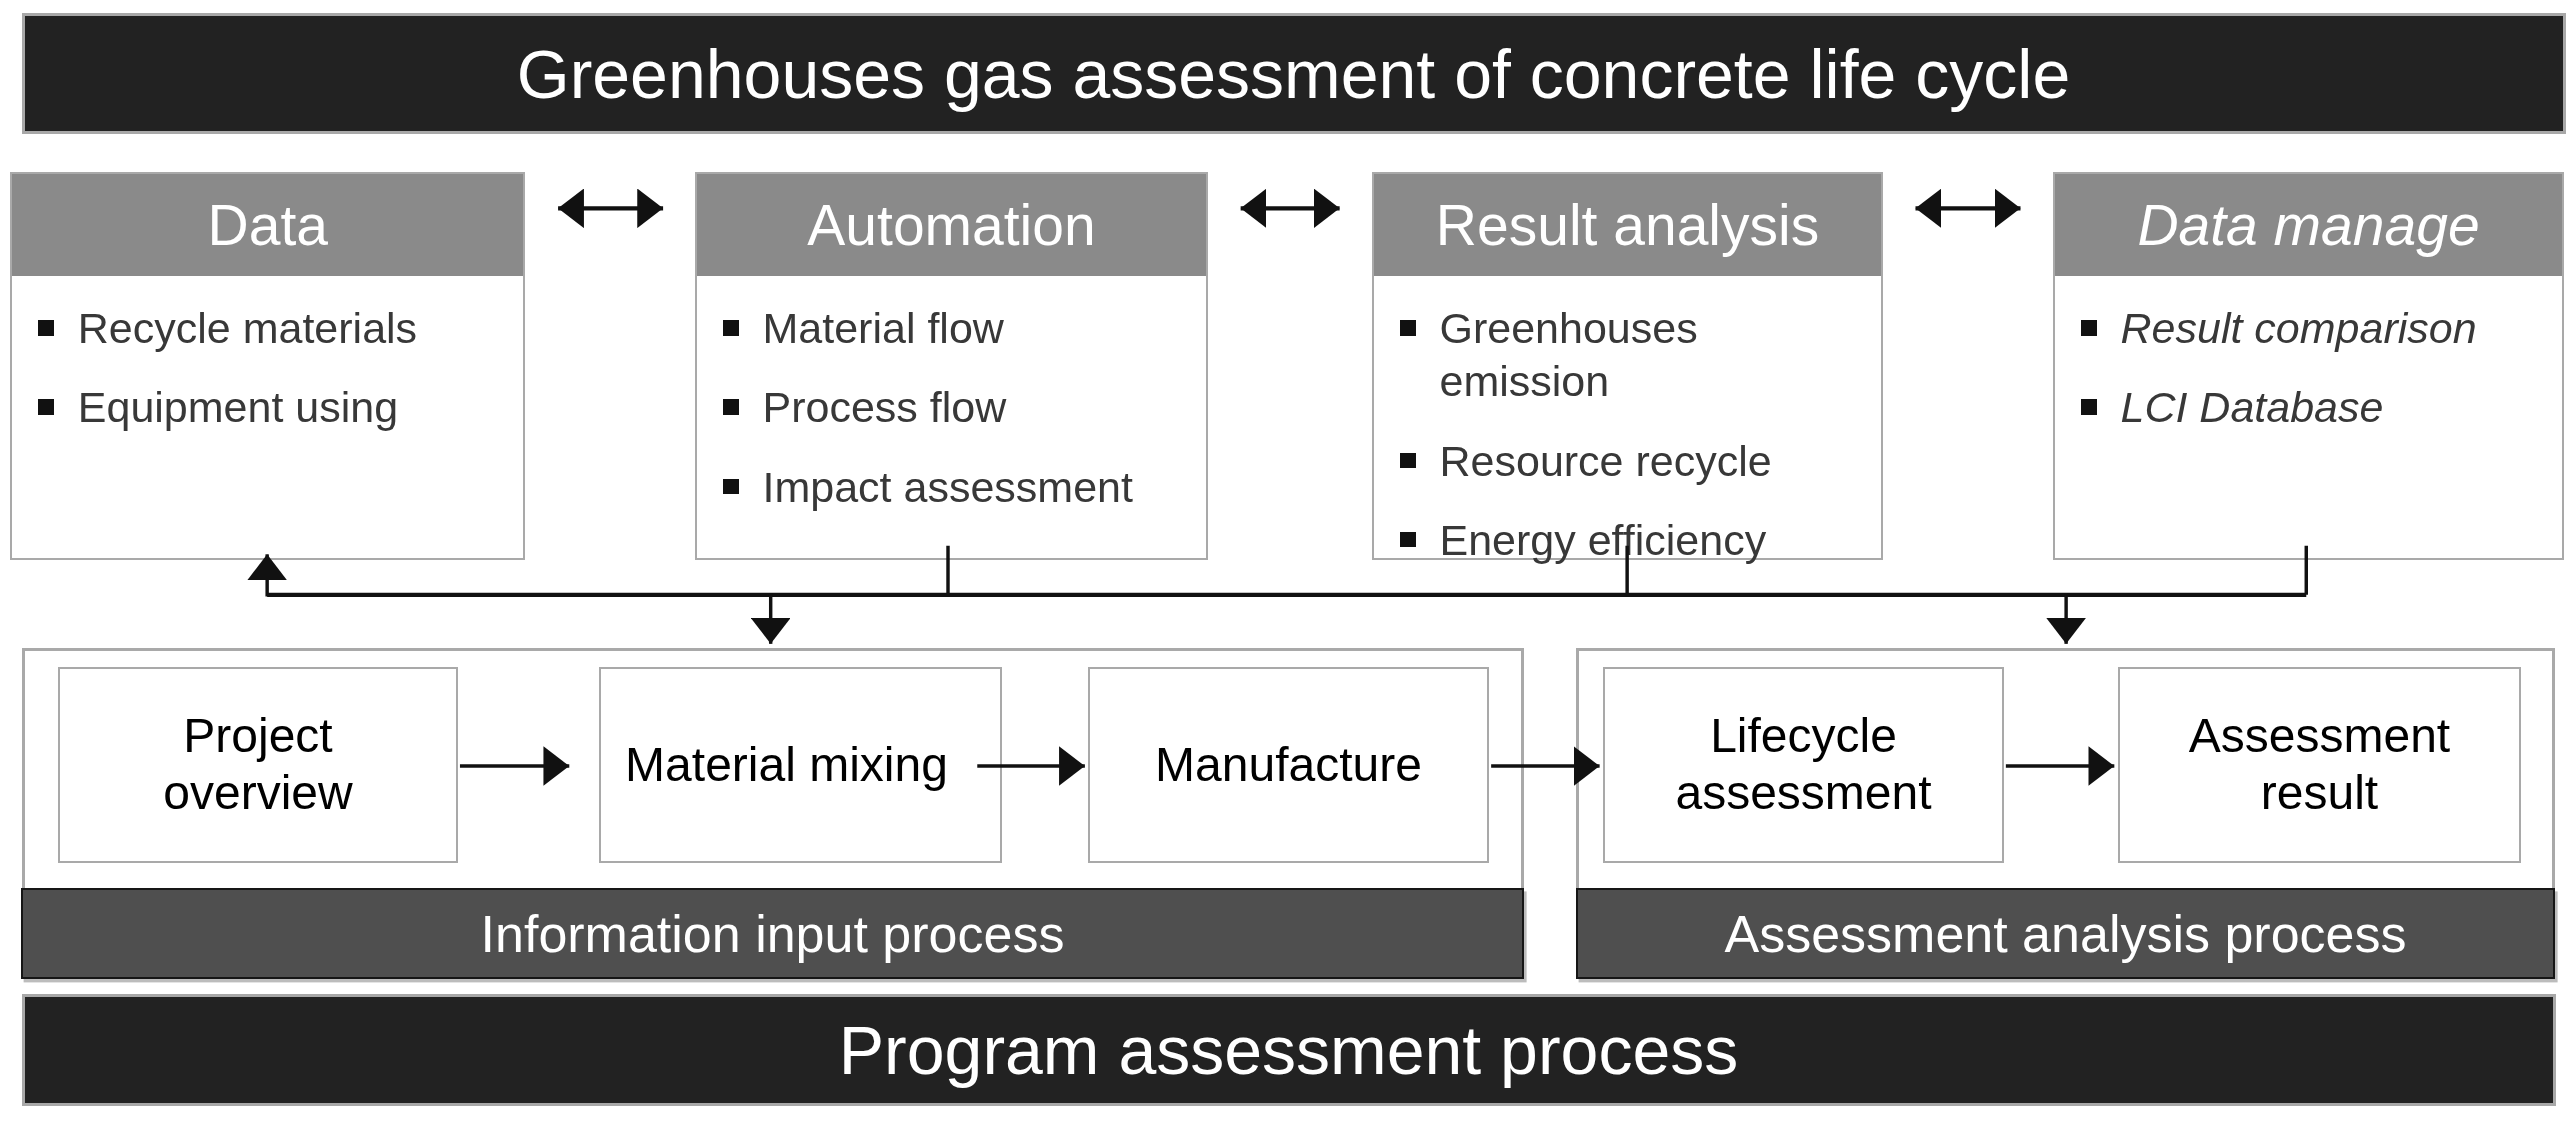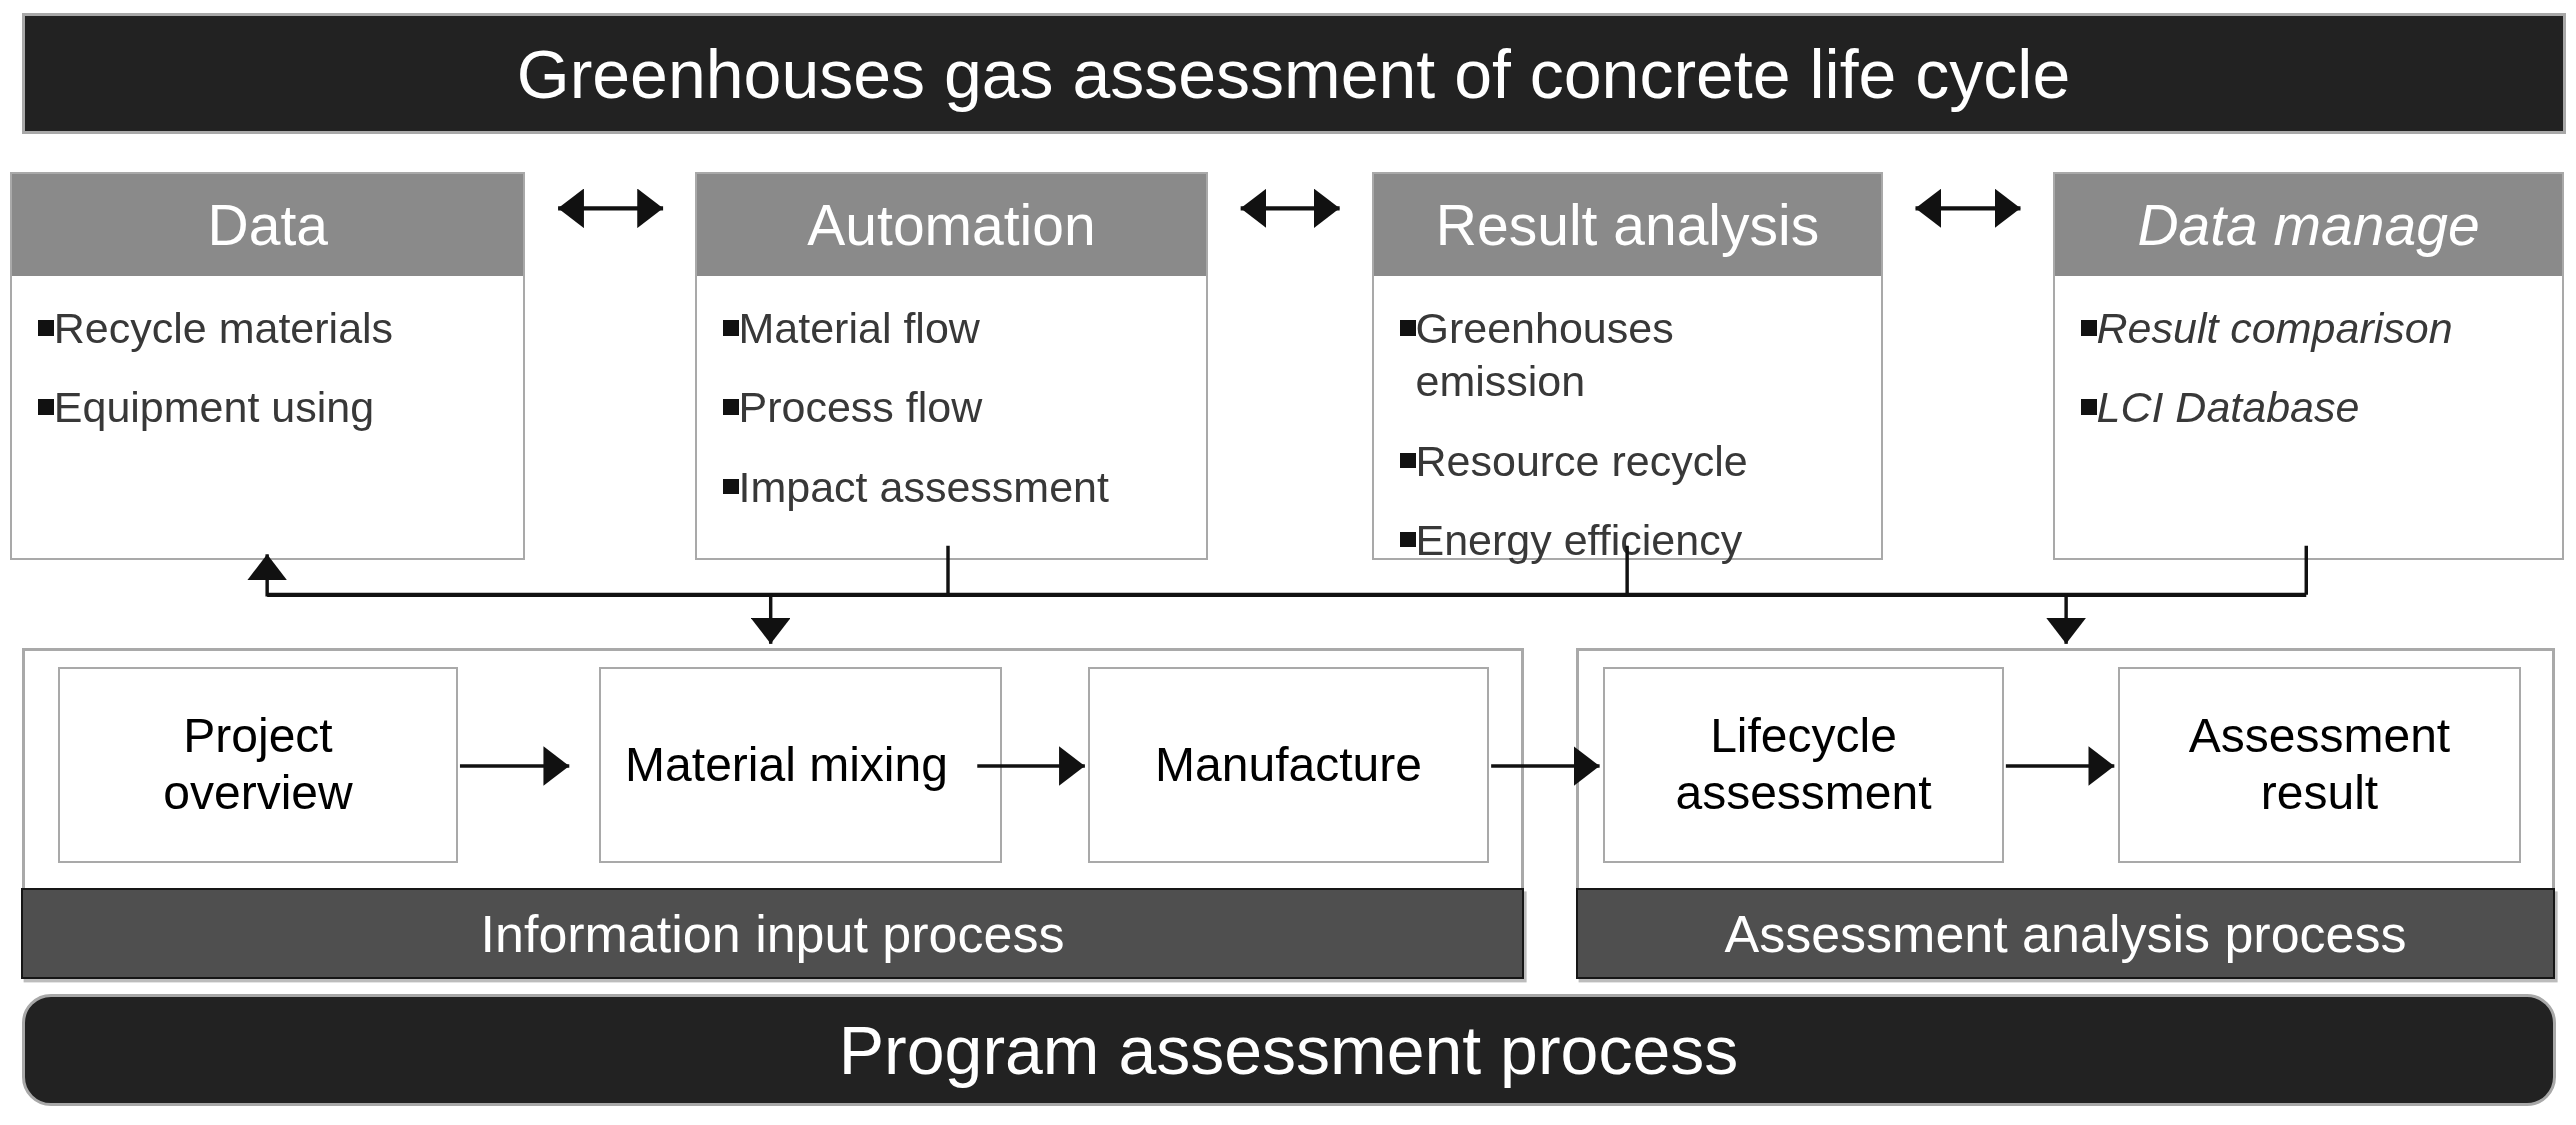--- a/index.html
+++ b/index.html
@@ -14,21 +14,21 @@
     position:absolute;
     box-sizing:border-box;
     background:#222222;
     border:3.4px solid #a8a8a8;
     color:#ffffff;
     display:flex;align-items:center;justify-content:center;
     font-size:68px;
     white-space:nowrap;
   }
   #title-bar{left:21.5px;top:13px;width:2544px;height:121px;}
-  #footer-bar{left:21.5px;top:994px;width:2534px;height:112px;border-radius:29px;}
+  #footer-bar{left:21.5px;top:994px;width:2534px;height:112px;}
 
   .top-box{
     position:absolute;top:172px;height:388px;
     box-sizing:border-box;
     background:#ffffff;
     border:2.6px solid #a9a9a9;
   }
   .top-box-header{
     box-sizing:border-box;
     height:102px;
@@ -36,20 +36,21 @@
     color:#ffffff;
     display:flex;align-items:center;justify-content:center;
     font-size:57px;
     white-space:nowrap;
   }
   .top-box-body{padding-top:26px;}
   .bullet-list{list-style:none;margin:0;padding:0;}
   .bullet-item{
     display:flex;
     align-items:flex-start;
+    gap:24px;
     padding:0 12px 0 26px;
     margin-bottom:26px;
     font-size:43px;
     line-height:1.24;
     color:#383838;
   }
   .bullet-square{
     flex:none;
     width:15.5px;height:15.5px;
     margin-top:18px;

